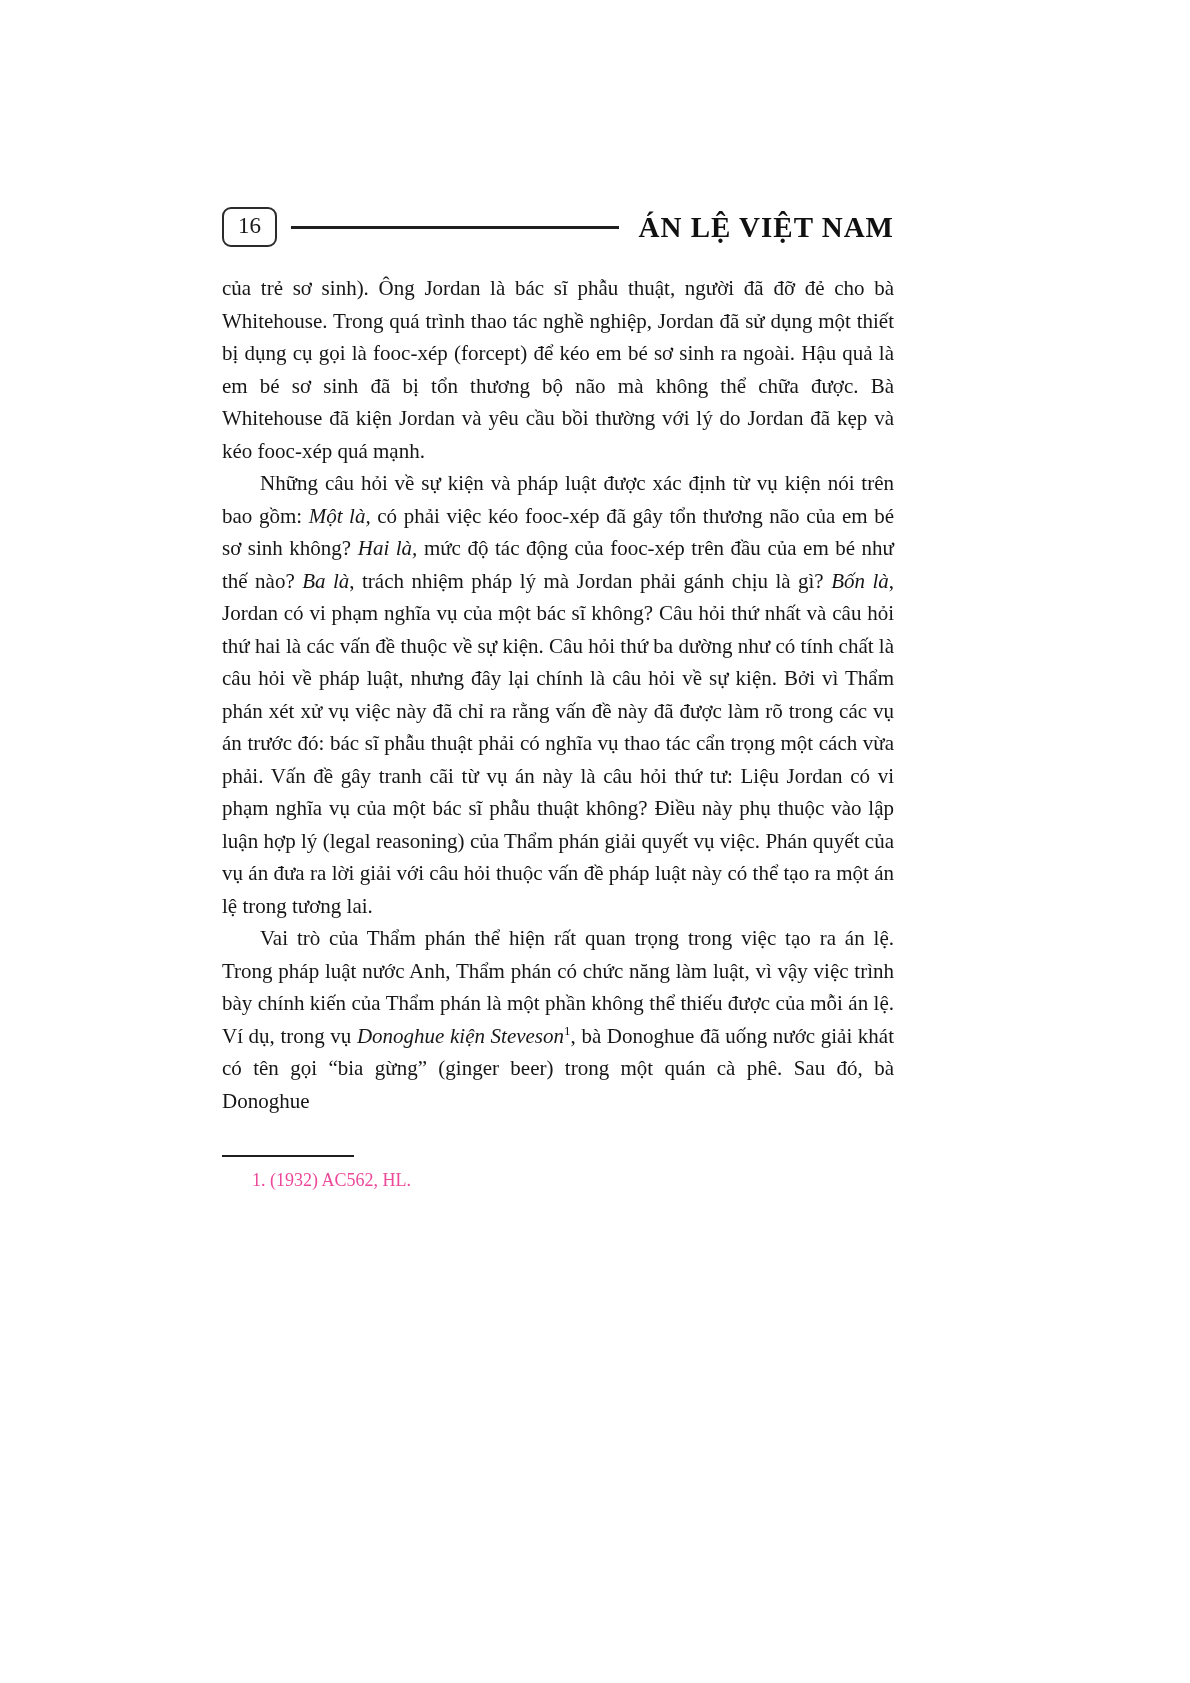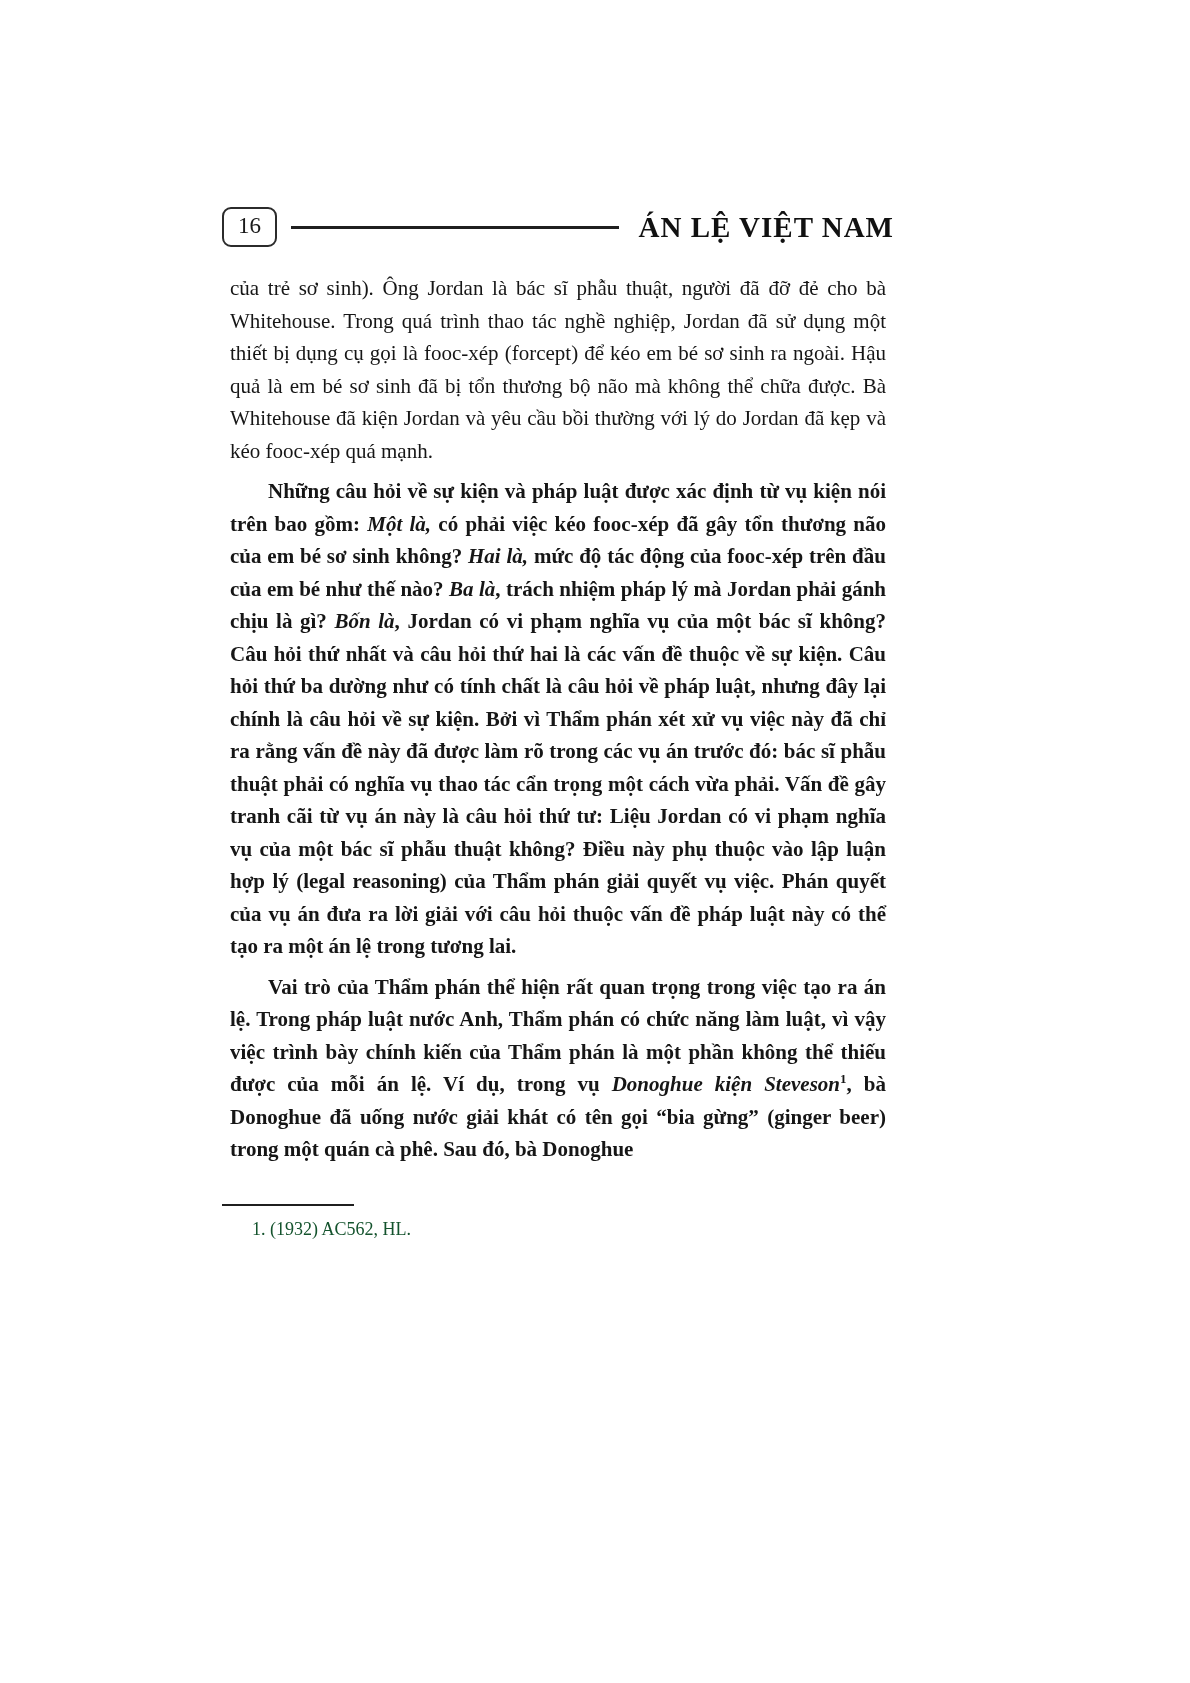--- a/index.html
+++ b/index.html
@@ -57,26 +57,25 @@
   }
   
   .body-text {
     margin-top: 22px;
     font-size: 21px;
     line-height: 32.5px;
     text-align: justify;
     color: #161616;
   }
   .body-text p.para {
-    margin: 8px;
+    margin: 0;
     padding: 0;
   }
   .body-text p.para.indent {
     text-indent: 38px;
-    font-weight: bold;
   }
   .body-text em {
     font-style: italic;
   }
   .body-text sup {
     font-size: 0.62em;
     line-height: 0;
     vertical-align: super;
     font-style: normal;
   }
@@ -87,21 +86,21 @@
   .footnote-rule {
     width: 132px;
     border-top: 2px solid #1f1f1f;
     margin: 0 0 10px 0;
   }
   .footnote {
     margin: 0;
     padding-left: 30px;
     font-size: 18px;
     line-height: 26px;
-    color: #14532d;
+    color: #ec4899;
     text-align: left;
   }
 </style>
 </head>
 <body>
 
 <div class="page">
   <div class="content">
 
     <header class="page-header">

